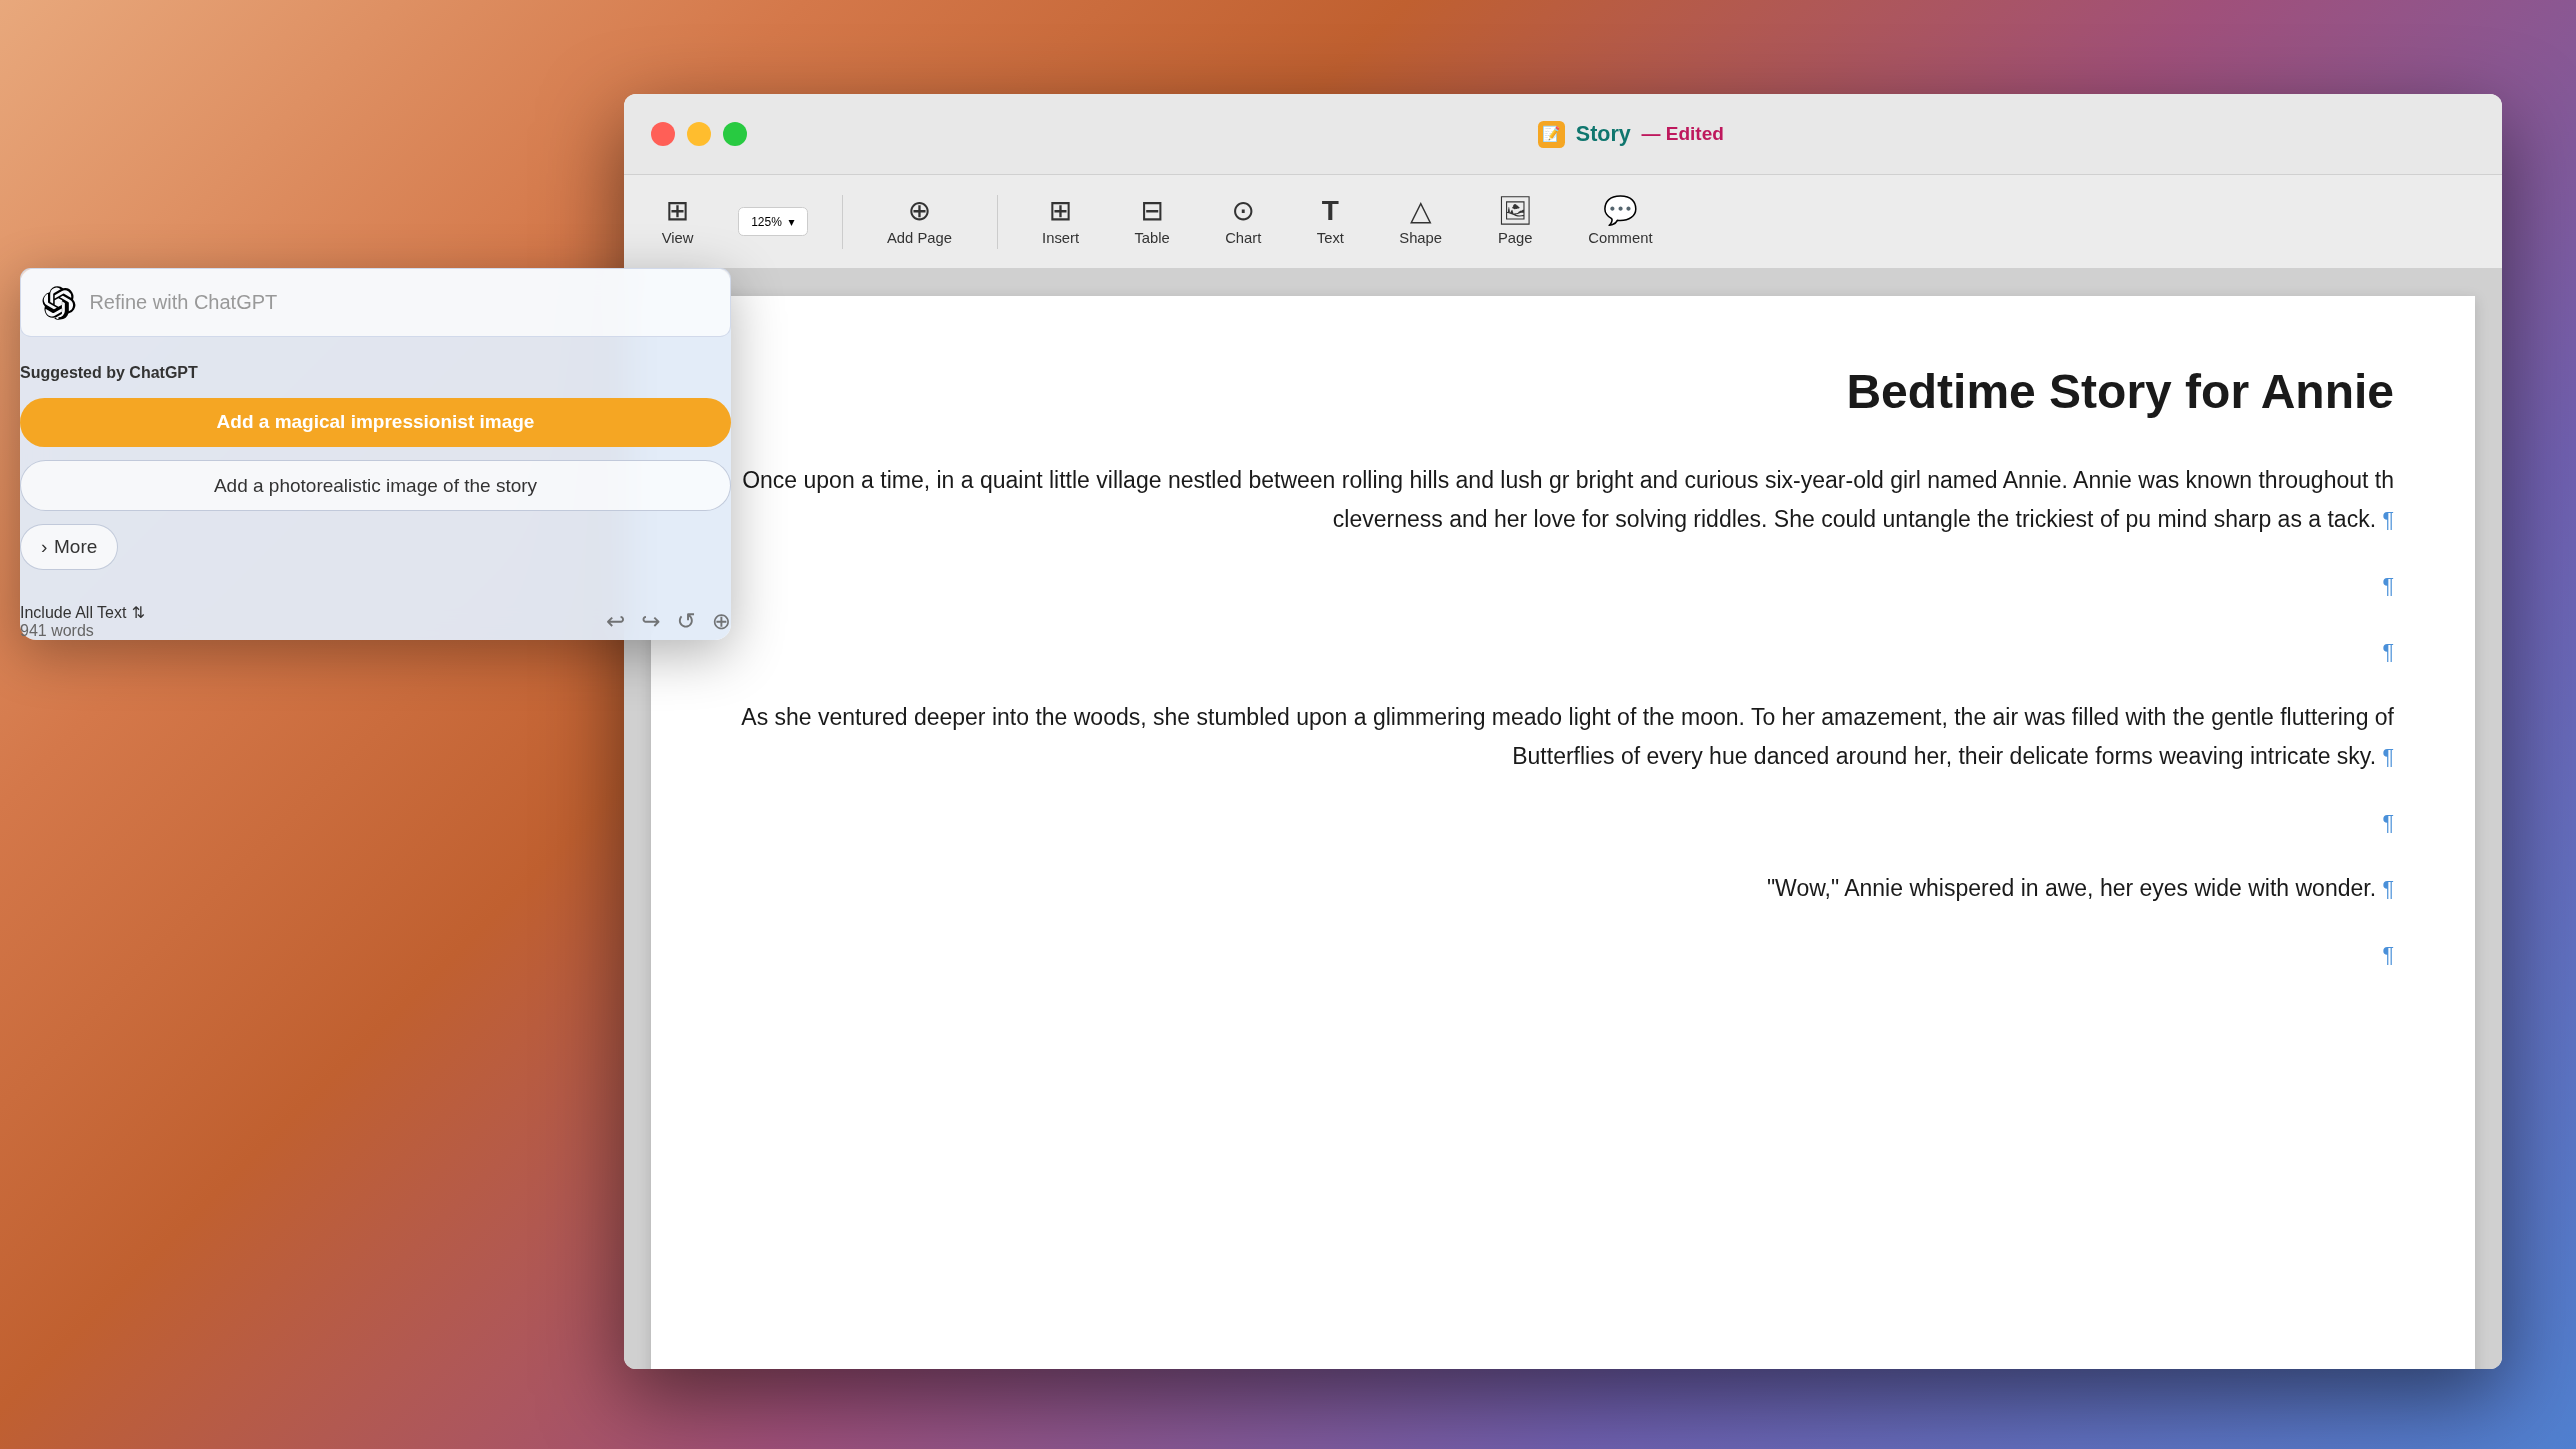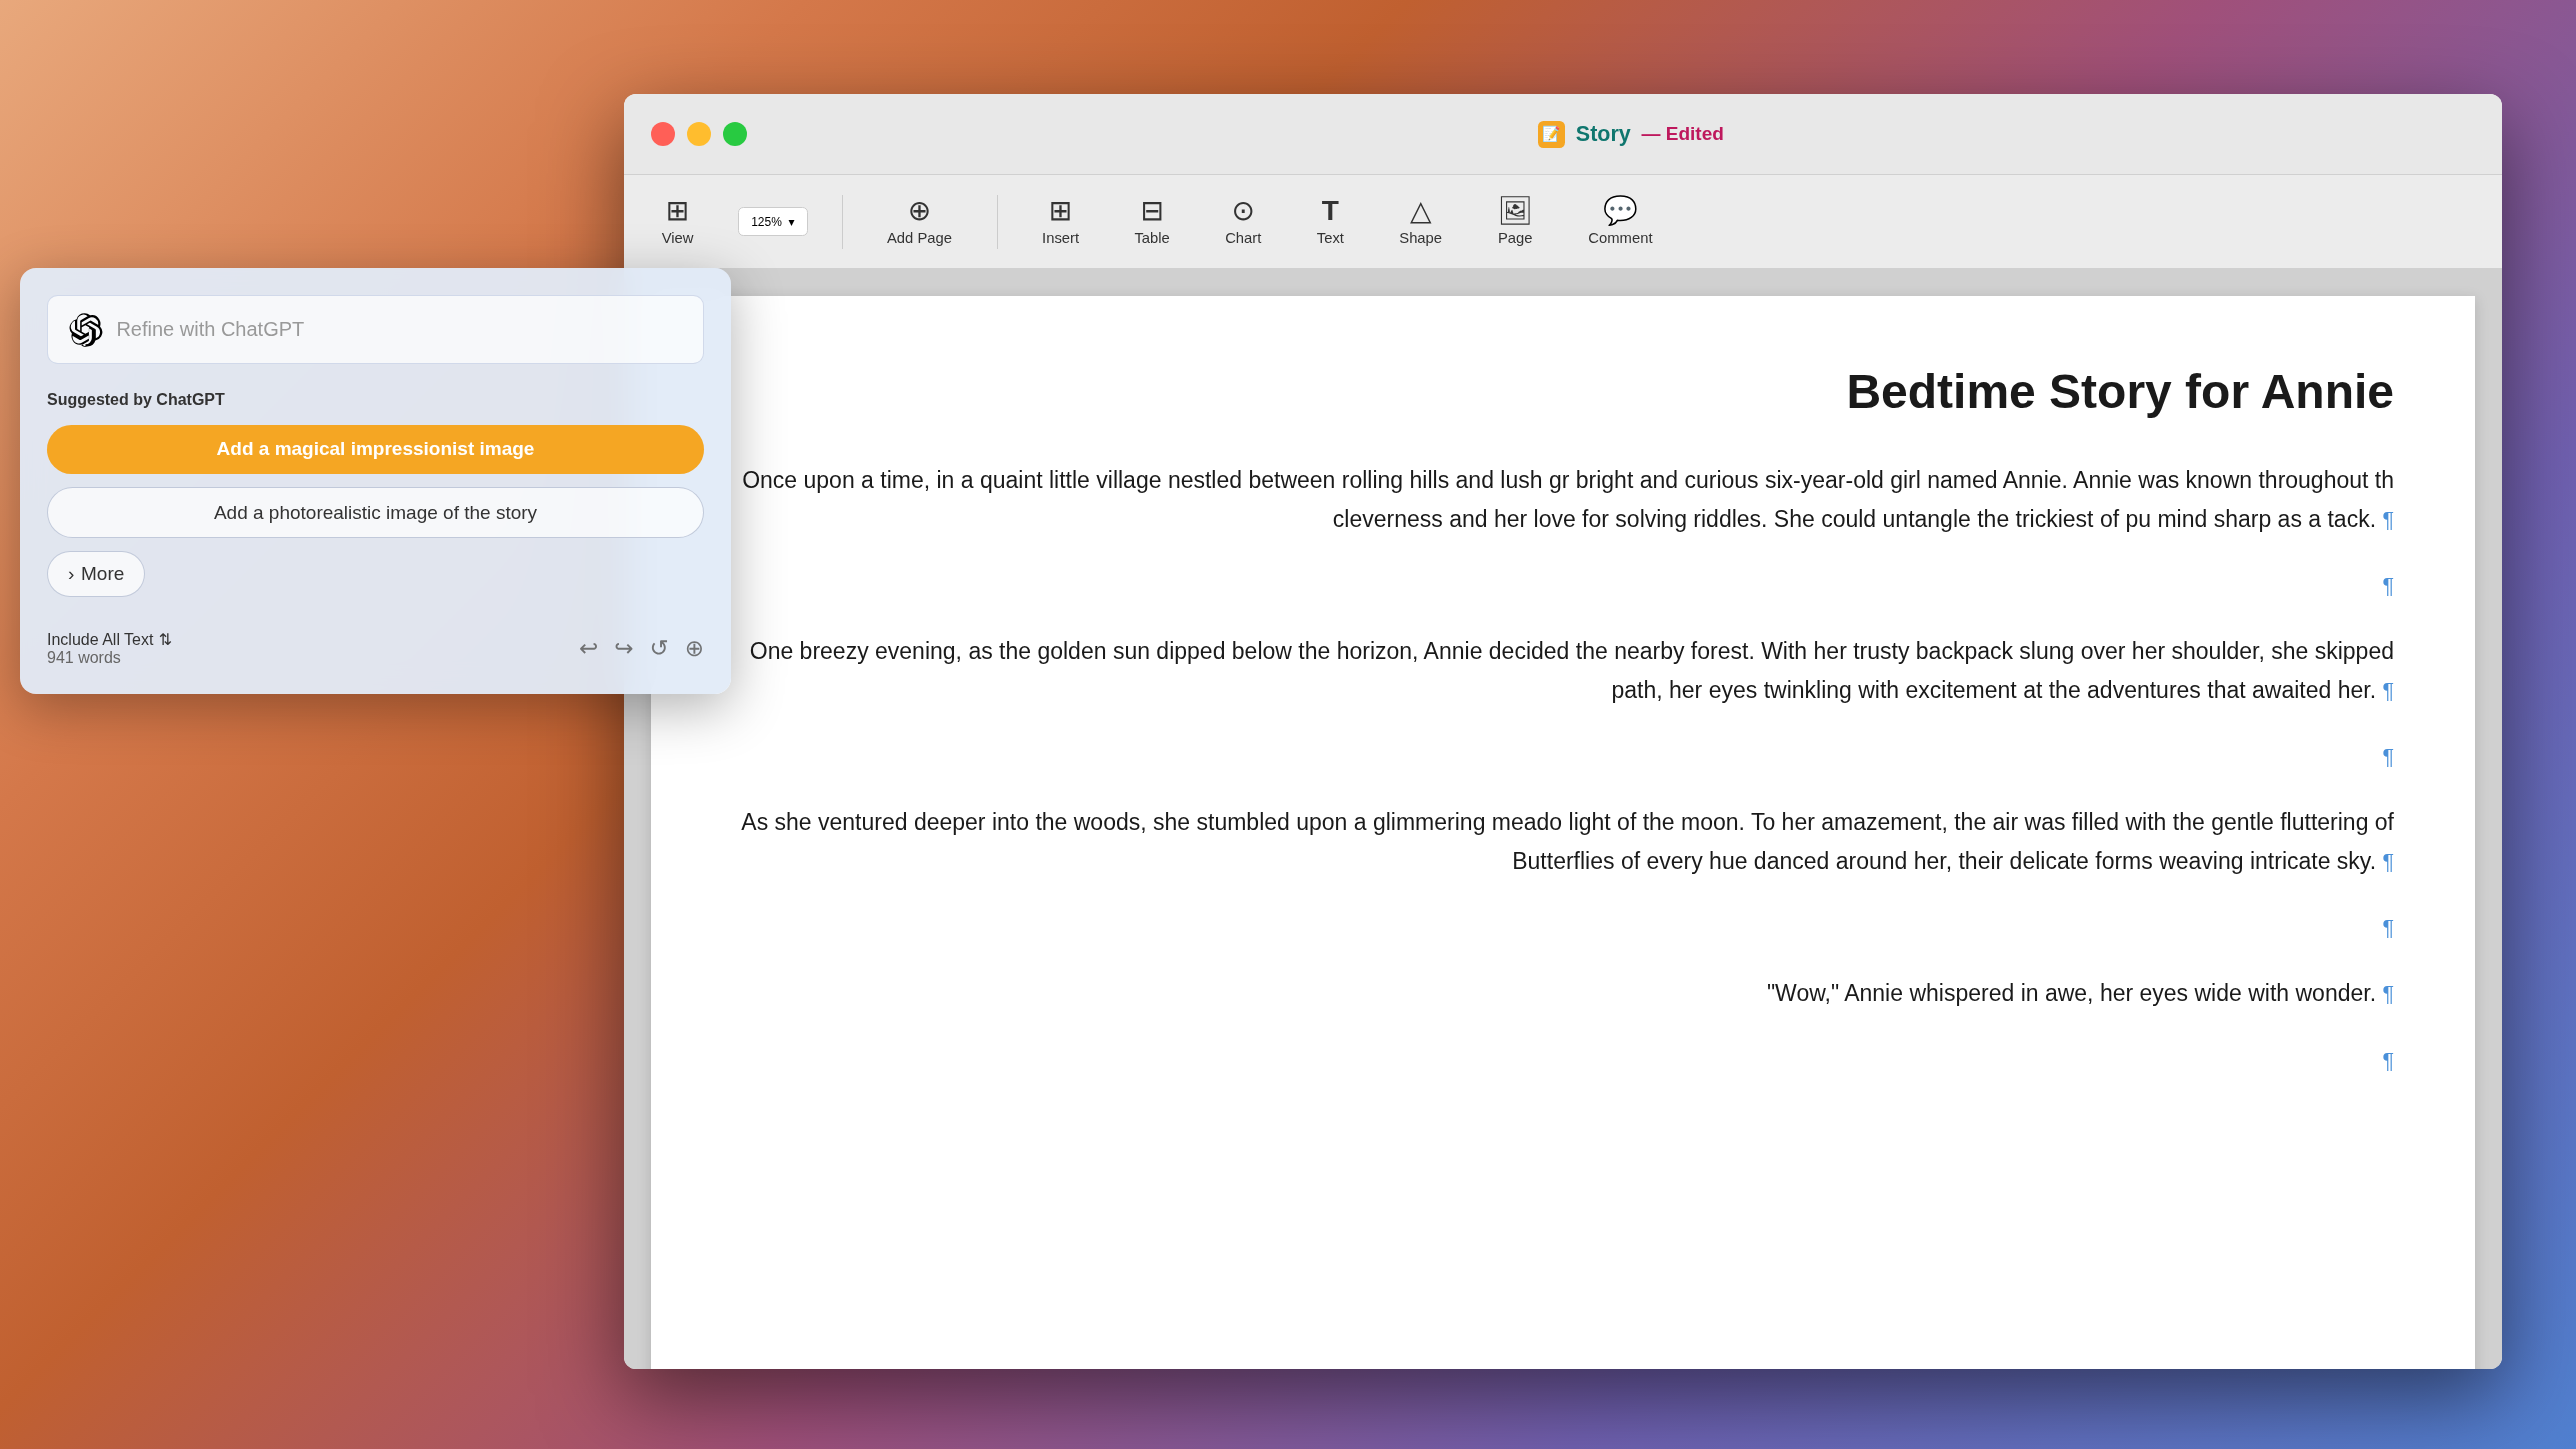--- a/index.html
+++ b/index.html
@@ -182,21 +182,20 @@
     }
 
     
     .chatgpt-panel {
       position: absolute;
       top: 268px;
       left: 20px;
       width: 711px;
       background: rgba(225, 235, 248, 0.95);
       border-radius: 16px;
-      padding: 27px;
       box-shadow: 0 13.4px 54px rgba(0,0,0,0.3);
       backdrop-filter: blur(13.4px);
     }
 
     .chatgpt-input {
       display: flex;
       align-items: center;
       gap: 13.4px;
       background: rgba(255,255,255,0.7);
       border-radius: 10.7px;
@@ -384,25 +383,20 @@
           Once upon a time, in a quaint little village nestled between rolling hills and lush gr
           bright and curious six-year-old girl named Annie. Annie was known throughout th
           cleverness and her love for solving riddles. She could untangle the trickiest of pu
           mind sharp as a tack. <span class="pilcrow">¶</span>
         </p>
 
         <p class="doc-paragraph">
           <span class="pilcrow">¶</span>
         </p>
 
-        <p class="doc-paragraph">
-          One breezy evening, as the golden sun dipped below the horizon, Annie decided
-          the nearby forest. With her trusty backpack slung over her shoulder, she skipped
-          path, her eyes twinkling with excitement at the adventures that awaited her. <span class="pilcrow">¶</span>
-        </p>
 
         <p class="doc-paragraph">
           <span class="pilcrow">¶</span>
         </p>
 
         <p class="doc-paragraph">
           As she ventured deeper into the woods, she stumbled upon a glimmering meado
           light of the moon. To her amazement, the air was filled with the gentle fluttering of
           Butterflies of every hue danced around her, their delicate forms weaving intricate
           sky. <span class="pilcrow">¶</span>

